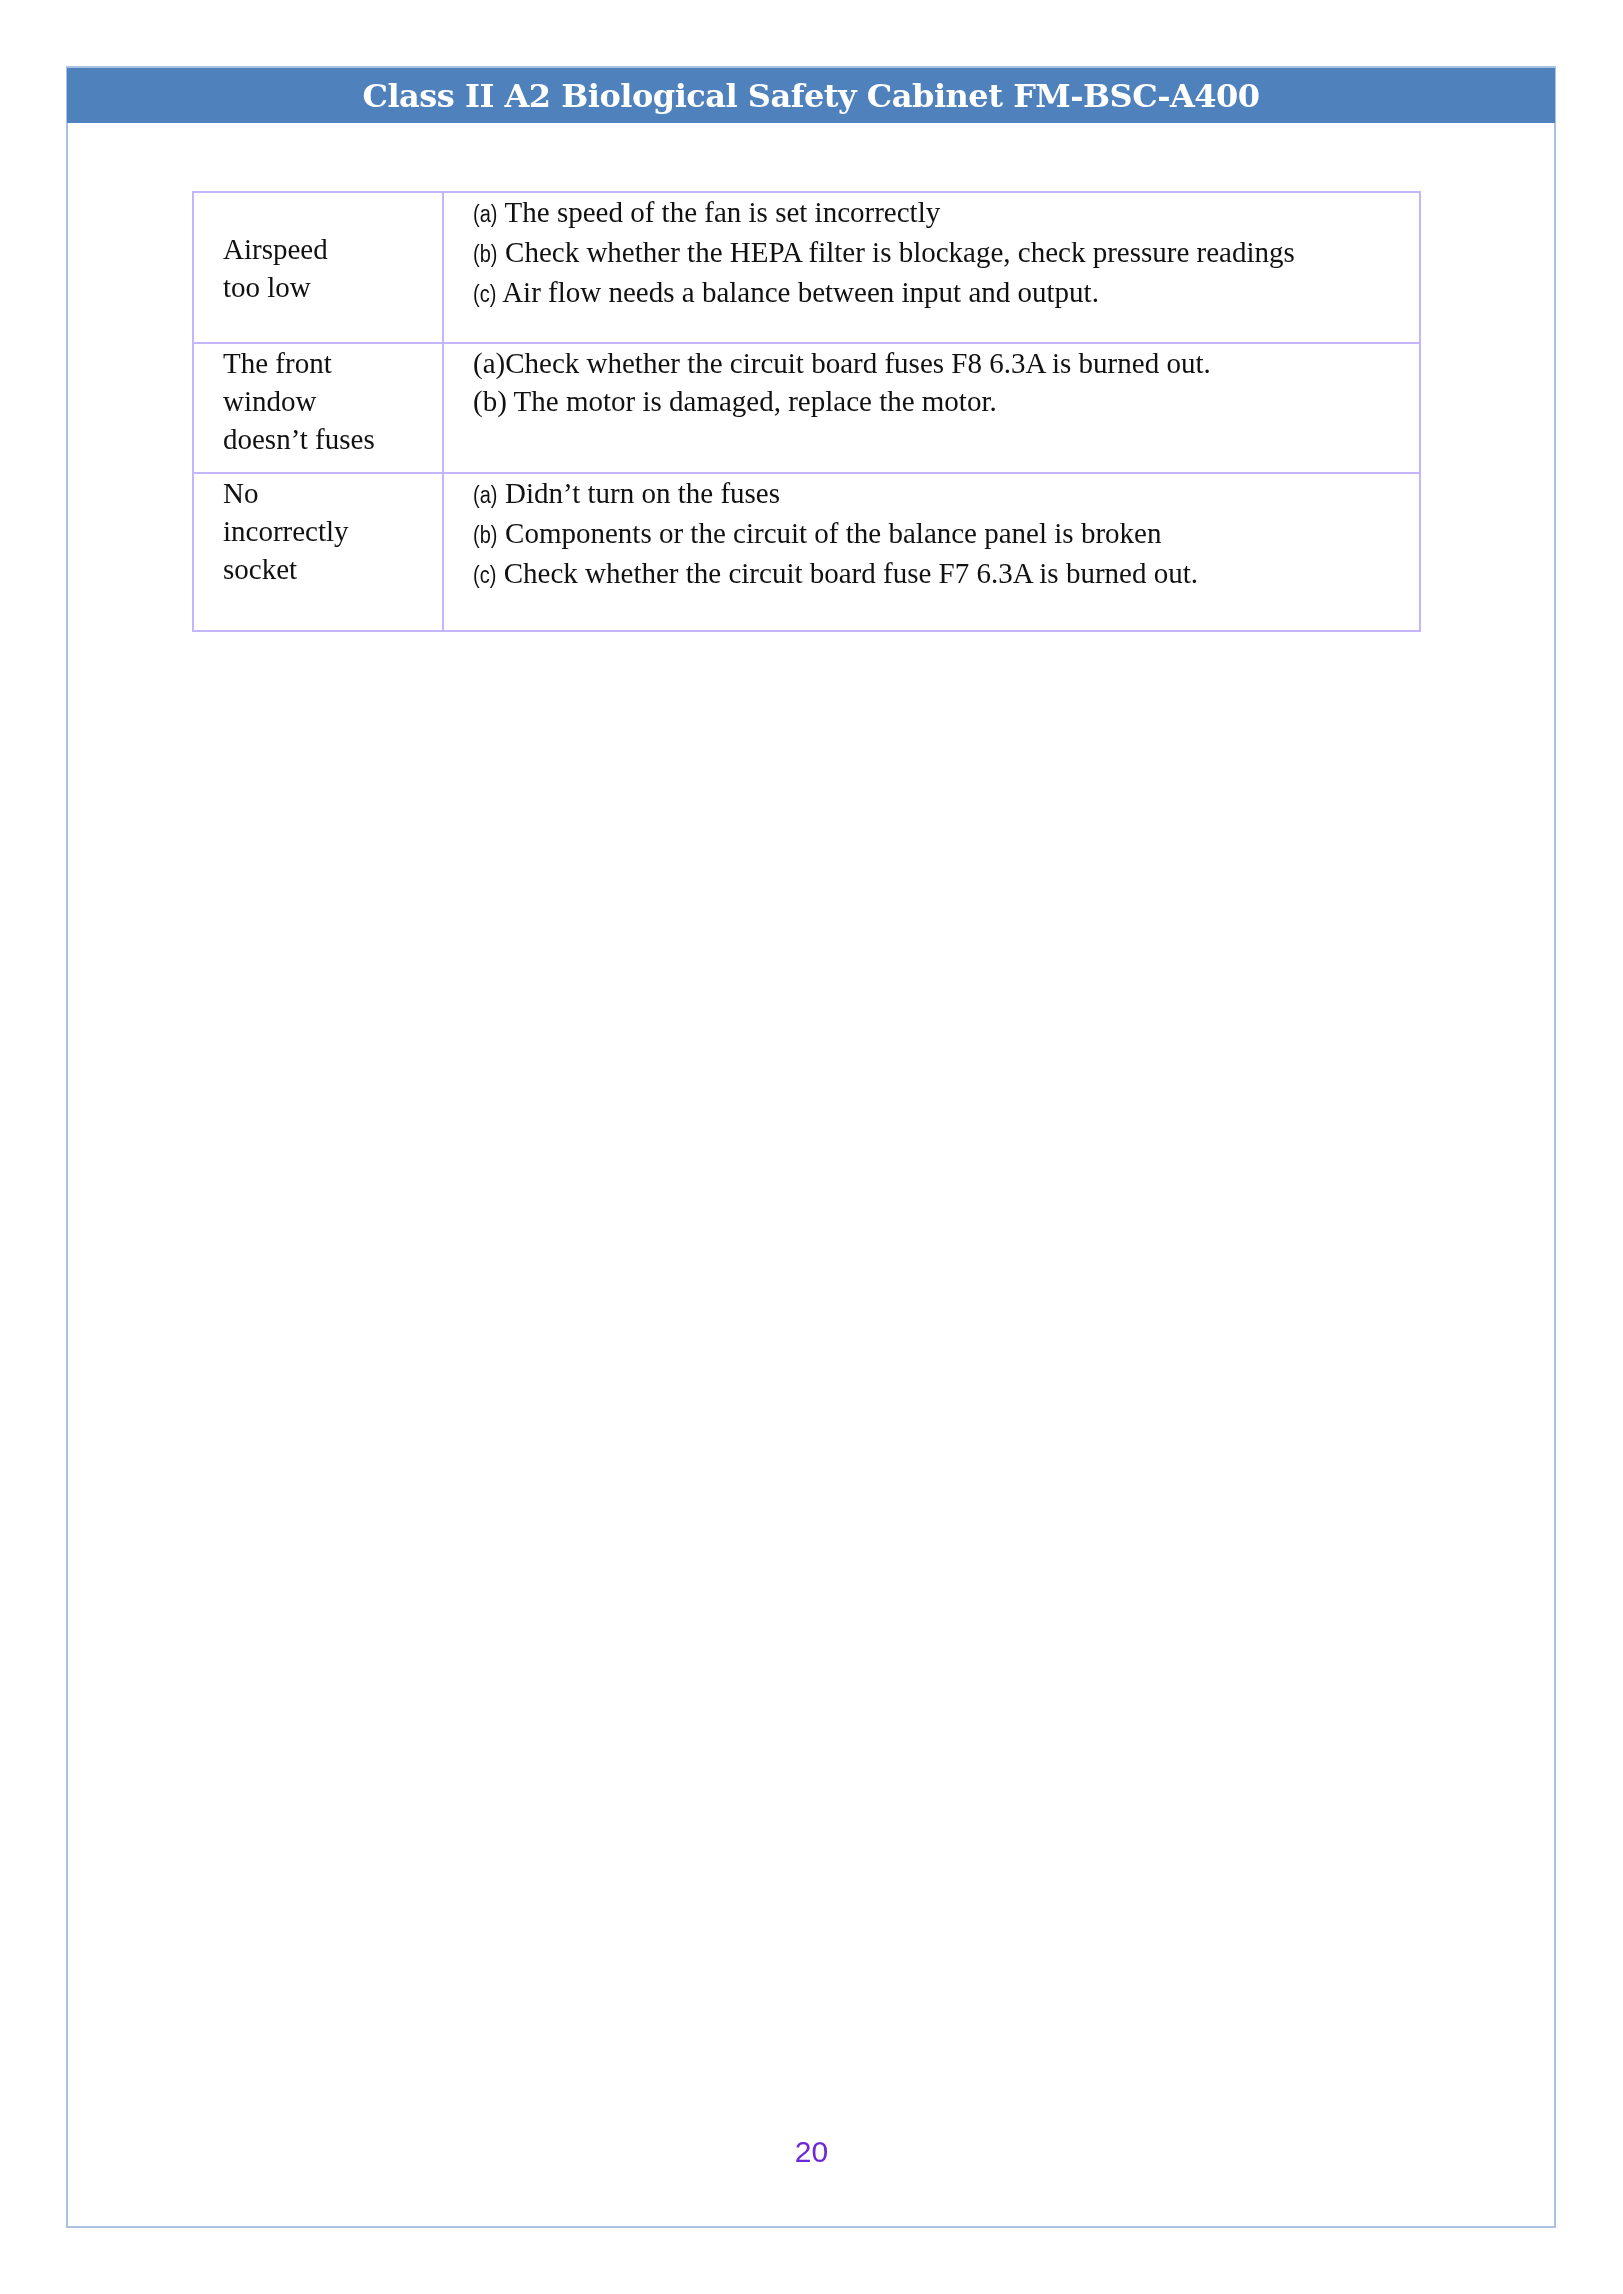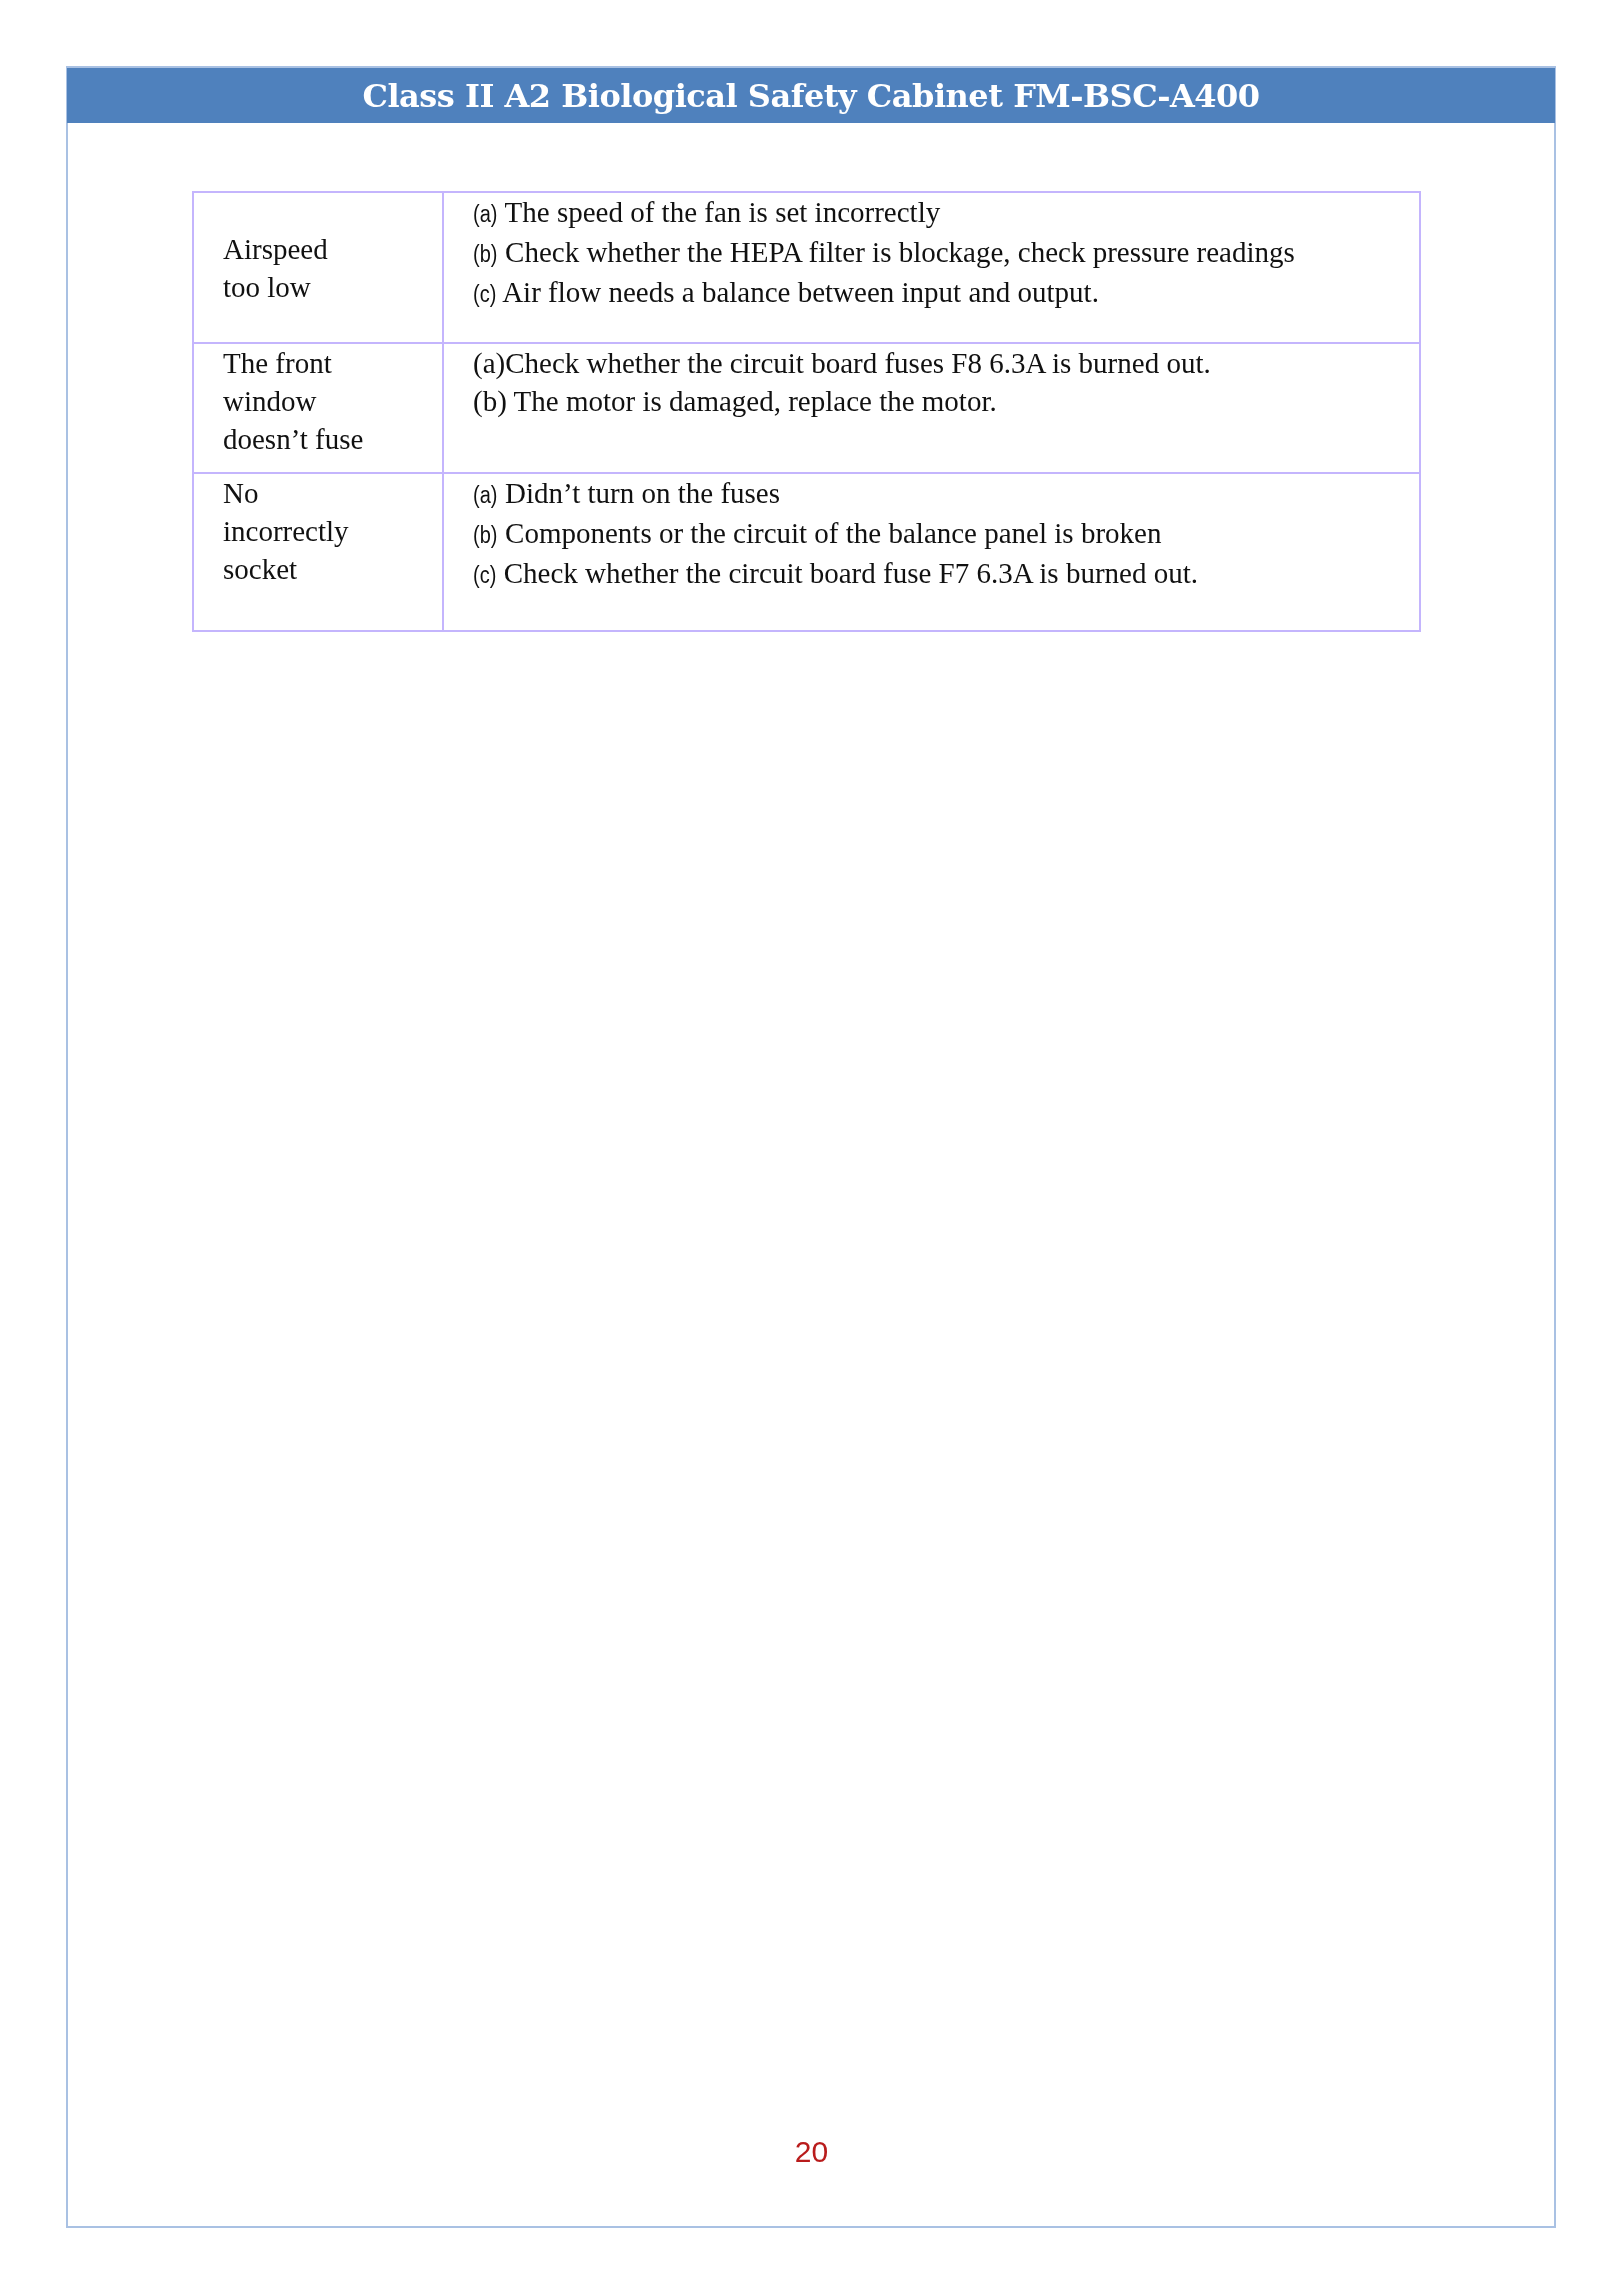--- a/index.html
+++ b/index.html
@@ -23,21 +23,21 @@
     table.ts td { border: 2px solid #c4b5fd; vertical-align: top; padding: 0 29px; line-height: 38px; margin-top: 35px; }
     td.prob { width: 190px; }
     tr.r1 td { height: 149px; }
     tr.r2 td { height: 128px; }
     tr.r3 td { height: 156px; }
     tr.r1 td.prob { vertical-align: middle; }
     .item { display: block; }
     .lbl { font-family: "Liberation Sans", "DejaVu Sans", sans-serif; font-size: 23.5px; transform: scaleX(0.85); display: inline-block; transform-origin: left; margin-right: -3.9px; }
     .pageno {
       position: absolute; left: 0; width: 1623px; top: 2135px; text-align: center;
-      font-family: "Liberation Sans", "DejaVu Sans", sans-serif; font-size: 30px; color: #b91c1c;
+      font-family: "Liberation Sans", "DejaVu Sans", sans-serif; font-size: 30px; color: #6d28d9;
     }
   </style>
 </head>
 <body>
 
 <div class="frame"></div>
 <div class="header">
   <span>Class II A2 Biological Safety Cabinet FM-BSC-A400</span>
 </div>
 
@@ -51,21 +51,21 @@
     <td>
       <span class="item"><span class="lbl">(a)</span> <span>The speed of the fan is set incorrectly</span></span>
       <span class="item"><span class="lbl">(b)</span> <span>Check whether the HEPA filter is blockage, check pressure readings</span></span>
       <span class="item"><span class="lbl">(c)</span> <span>Air flow needs a balance between input and output.</span></span>
     </td>
   </tr>
   <tr class="r2">
     <td class="prob">
       <span class="item">The front</span>
       <span class="item">window</span>
-      <span class="item">doesn’t fuse</span>
+      <span class="item">doesn’t fuses</span>
     </td>
     <td>
       <span class="item"><span>(a)</span><span>Check whether the circuit board fuses F8 6.3A is burned out.</span></span>
       <span class="item"><span>(b)</span> <span>The  motor is damaged, replace the motor.</span></span>
     </td>
   </tr>
   <tr class="r3">
     <td class="prob">
       <span class="item">No</span>
       <span class="item">incorrectly</span>

